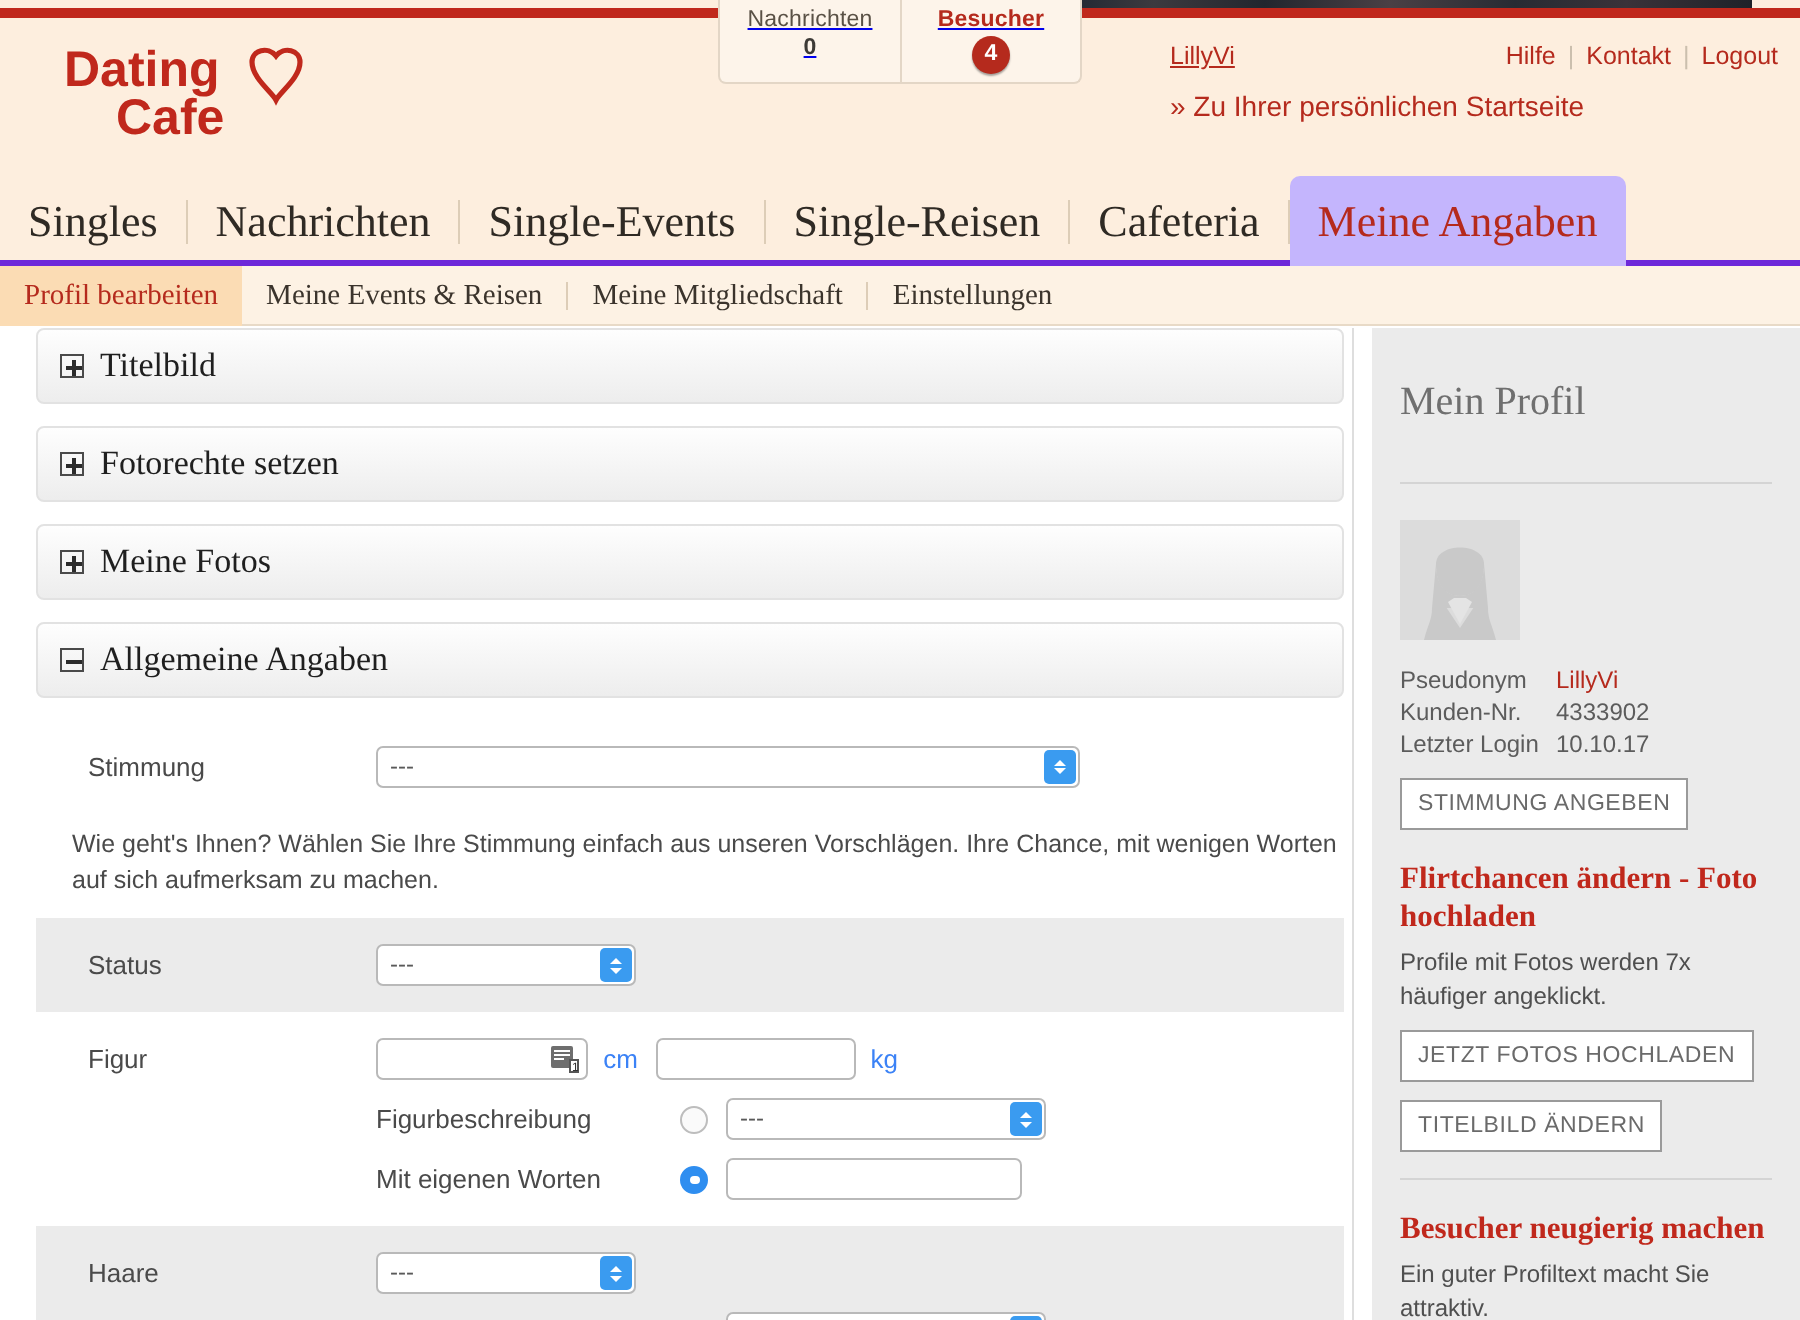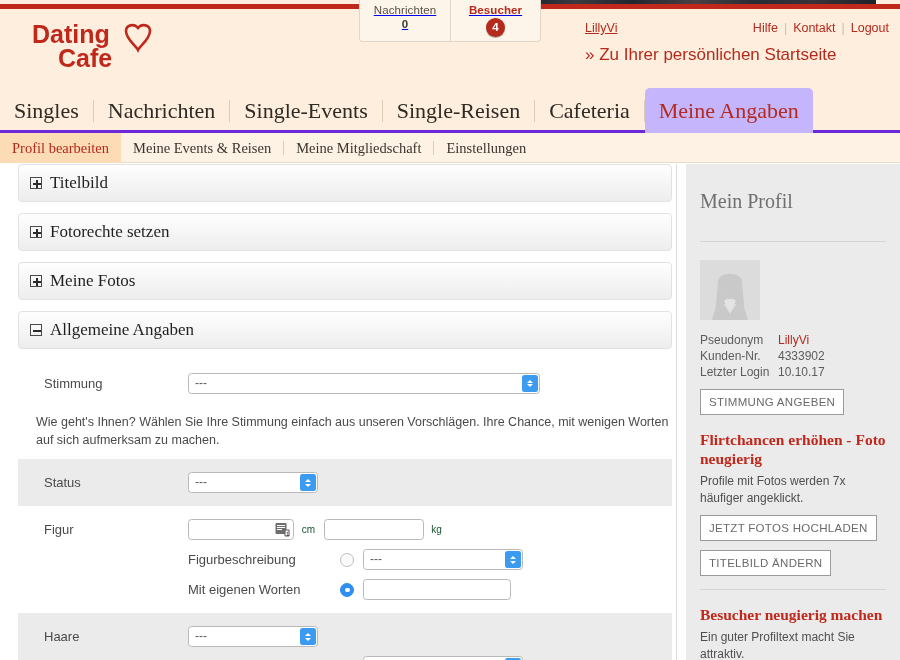--- a/index.html
+++ b/index.html
@@ -36,21 +36,21 @@
   .badge { display:inline-block; width:19px; height:19px; line-height:19px; margin-top:2px;
            border-radius:50%; background:#b52a1d; color:#fff; font-size:11.5px; font-weight:bold;
            box-shadow:0 1px 1px rgba(0,0,0,.35); }
 
   
   .userrow { position:absolute; left:585px; top:12px; width:310px; height:16px; }
   .uname { position:absolute; left:0; top:0; color:#b52a1d; font-size:12.5px; }
   .ulinks { position:absolute; right:6px; top:0; font-size:12.5px; white-space:nowrap; }
   .ulinks a { color:#b52a1d; text-decoration:none; }
   .ulinks .sep { color:#cbbfae; margin:0 6px; }
-  .startlink { position:absolute; left:585px; top:36px; color:#b52a1d; font-size:17px;
+  .startlink { position:absolute; left:585px; top:36px; color:#b52a1d; font-size:14px;
                text-decoration:none; }
 
   
   .mainnav { position:absolute; left:0; top:88px; width:900px; height:45px;
              background:#fdeede; border-bottom:3px solid #6d28d9; }
   .mainnav ul { list-style:none; margin:0; padding:0; display:flex; align-items:stretch; height:45px; }
   .mainnav li { display:flex; align-items:center; }
   .mainnav a { font-family:"Liberation Serif", serif; font-size:22px; color:#2f2a24;
                text-decoration:none; padding:0 14px; line-height:45px; }
   .mainnav .vsep { width:1px; height:22px; background:#ddcdb7; align-self:center; }
@@ -108,21 +108,21 @@
   .sel.w-md   { width:130px; }
   .sel.w-lg   { width:160px; }
 
   .txt { height:21px; border:1px solid #b9b9b9; border-radius:3.5px; background:#fff;
          vertical-align:middle; display:inline-block; }
   .txt.cm  { width:106px; position:relative; }
   .txt.kg  { width:100px; }
   .txt.own { width:148px; }
 
   .afill { position:absolute; right:2px; top:1px; width:17px; height:17px; }
-  .unit { font-size:10px; color:#14532d; margin:0 5px 0 4px; vertical-align:middle; }
+  .unit { font-size:13px; color:#3b82f6; margin:0 5px 0 4px; vertical-align:middle; }
 
   .subline { display:flex; align-items:center; margin-top:9px; }
   .sublabel { width:152px; font-size:13px; color:#4a4a4a; }
   .radio { width:14px; height:14px; border-radius:50%; border:1px solid #bdbdbd;
            background:#fafafa; margin-right:9px; flex:none; position:relative; }
   .radio.on { background:#2f8ef0; border-color:#2f8ef0; }
   .radio.on:after { content:""; position:absolute; left:4.2px; top:4.2px; width:4.5px; height:4.5px;
                     border-radius:50%; background:#fff; }
 
   
@@ -370,21 +370,21 @@
           <span class="v">4333902</span>
         </div>
         <div class="r">
           <span class="k">Letzter Login</span>
           <span class="v">10.10.17</span>
         </div>
       </div>
 
       <button class="sbtn">Stimmung angeben</button>
 
-      <h3 class="promoh">Flirtchancen erhöhen - Foto neugierig</h3>
+      <h3 class="promoh">Flirtchancen ändern - Foto hochladen</h3>
       <p class="promop">Profile mit Fotos werden 7x häufiger angeklickt.</p>
       <button class="sbtn">Jetzt Fotos hochladen</button>
       <button class="sbtn">Titelbild ändern</button>
 
       <div class="hr" style="margin-top:13px"></div>
       <h3 class="promoh">Besucher neugierig machen</h3>
       <p class="promop">Ein guter Profiltext macht Sie attraktiv.</p>
     </aside>
 
   </div>

